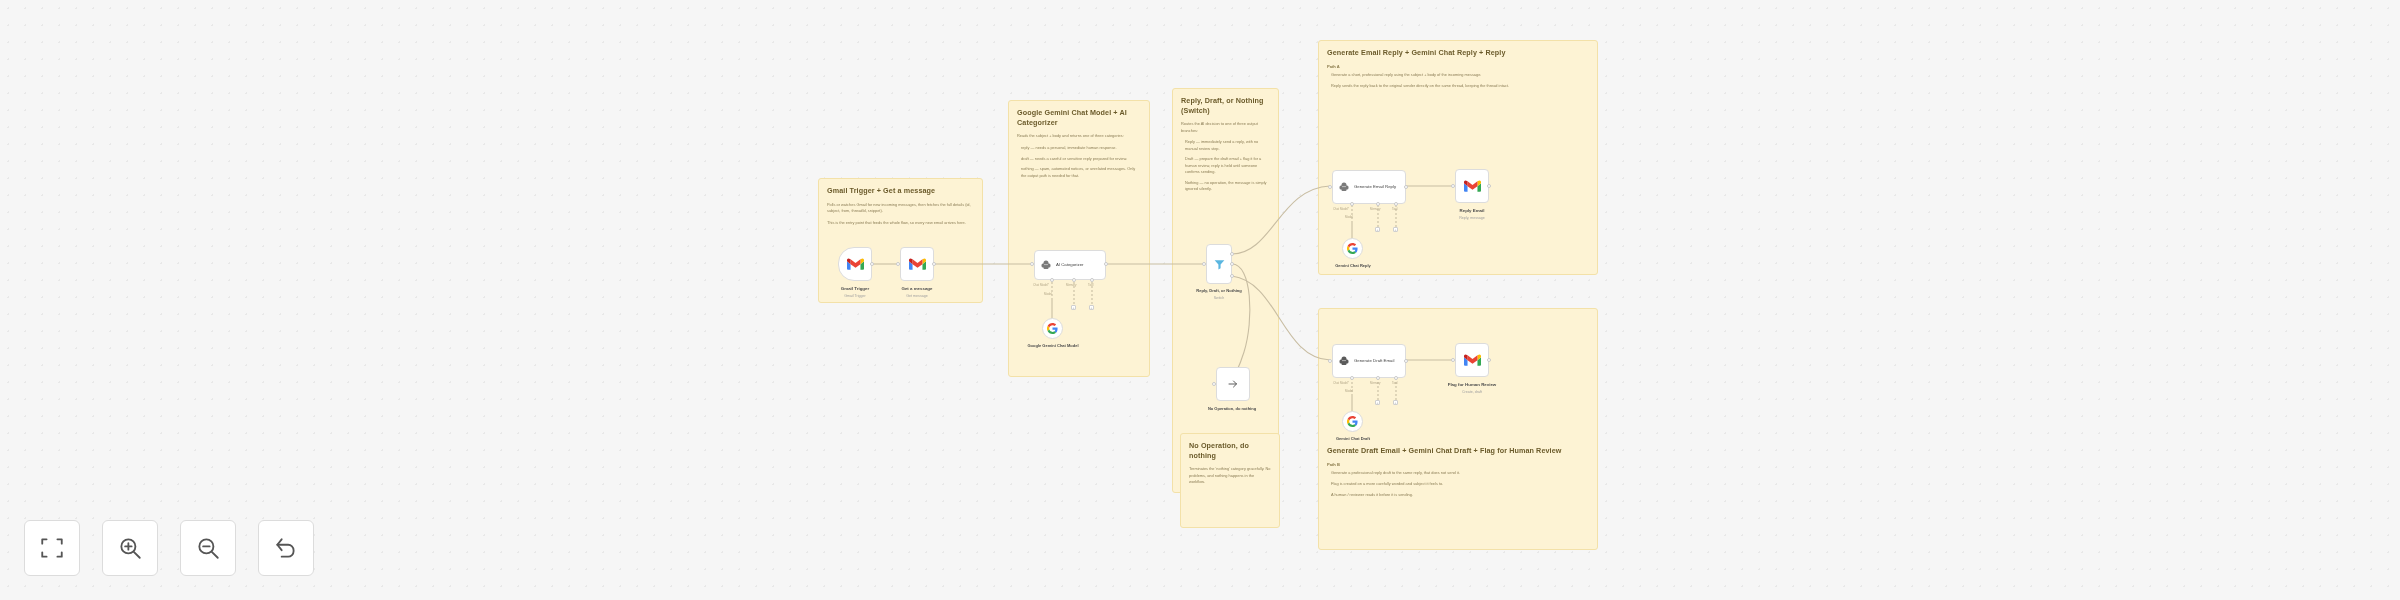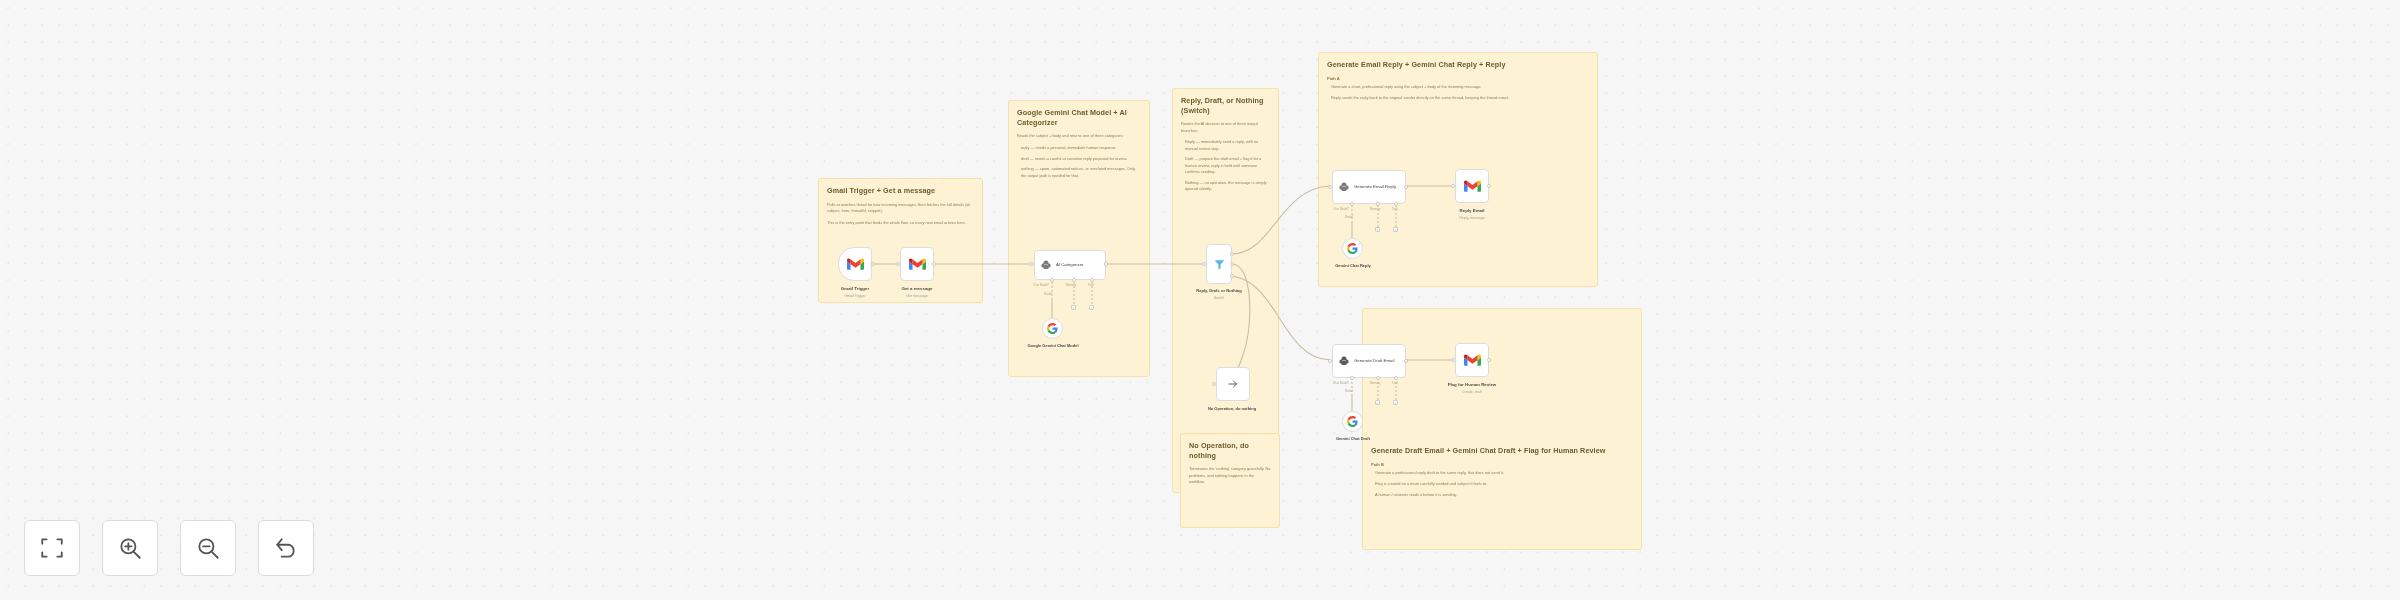--- a/index.html
+++ b/index.html
@@ -168,33 +168,33 @@
   </div>
 
   <div class="sticky" style="left:1172px; top:88px; width:107px; height:405px;">
     <div class="sticky-title">Reply, Draft, or Nothing (Switch)</div>
     <div class="sticky-p">Routes the AI decision to one of three output branches:</div>
     <div class="sticky-li">Reply — immediately send a reply, with no manual review step.</div>
     <div class="sticky-li">Draft — prepare the draft email + flag it for a human review, reply is held until someone confirms sending.</div>
     <div class="sticky-li">Nothing — no operation, the message is simply ignored silently.</div>
   </div>
 
-  <div class="sticky" style="left:1318px; top:52px; width:280px; height:235px;">
+  <div class="sticky" style="left:1318px; top:40px; width:280px; height:235px;">
     <div class="sticky-title">Generate Email Reply + Gemini Chat Reply + Reply</div>
     <div class="sticky-sub">Path A</div>
     <div class="sticky-li">Generate a short, professional reply using the subject + body of the incoming message.</div>
     <div class="sticky-li">Reply sends the reply back to the original sender directly on the same thread, keeping the thread intact.</div>
   </div>
 
   <div class="sticky" style="left:1180px; top:433px; width:100px; height:95px;">
     <div class="sticky-title">No Operation, do nothing</div>
     <div class="sticky-p">Terminates the 'nothing' category gracefully. No problems, and nothing happens in the workflow.</div>
   </div>
 
-  <div class="sticky" style="left:1362px; top:308px; width:280px; height:242px;">
+  <div class="sticky" style="left:1318px; top:308px; width:280px; height:242px;">
     <div style="height:130px"></div>
     <div class="sticky-title">Generate Draft Email + Gemini Chat Draft + Flag for Human Review</div>
     <div class="sticky-sub">Path B</div>
     <div class="sticky-li">Generate a professional reply draft to the same reply, that does not send it.</div>
     <div class="sticky-li">Flag is created on a more carefully worded and subject it feels to.</div>
     <div class="sticky-li">A human / reviewer reads it before it is sending.</div>
   </div>
 
   <svg id="wires" viewBox="0 0 2400 600">
     <g stroke="#c8bda2" stroke-width="1.1" fill="none">

